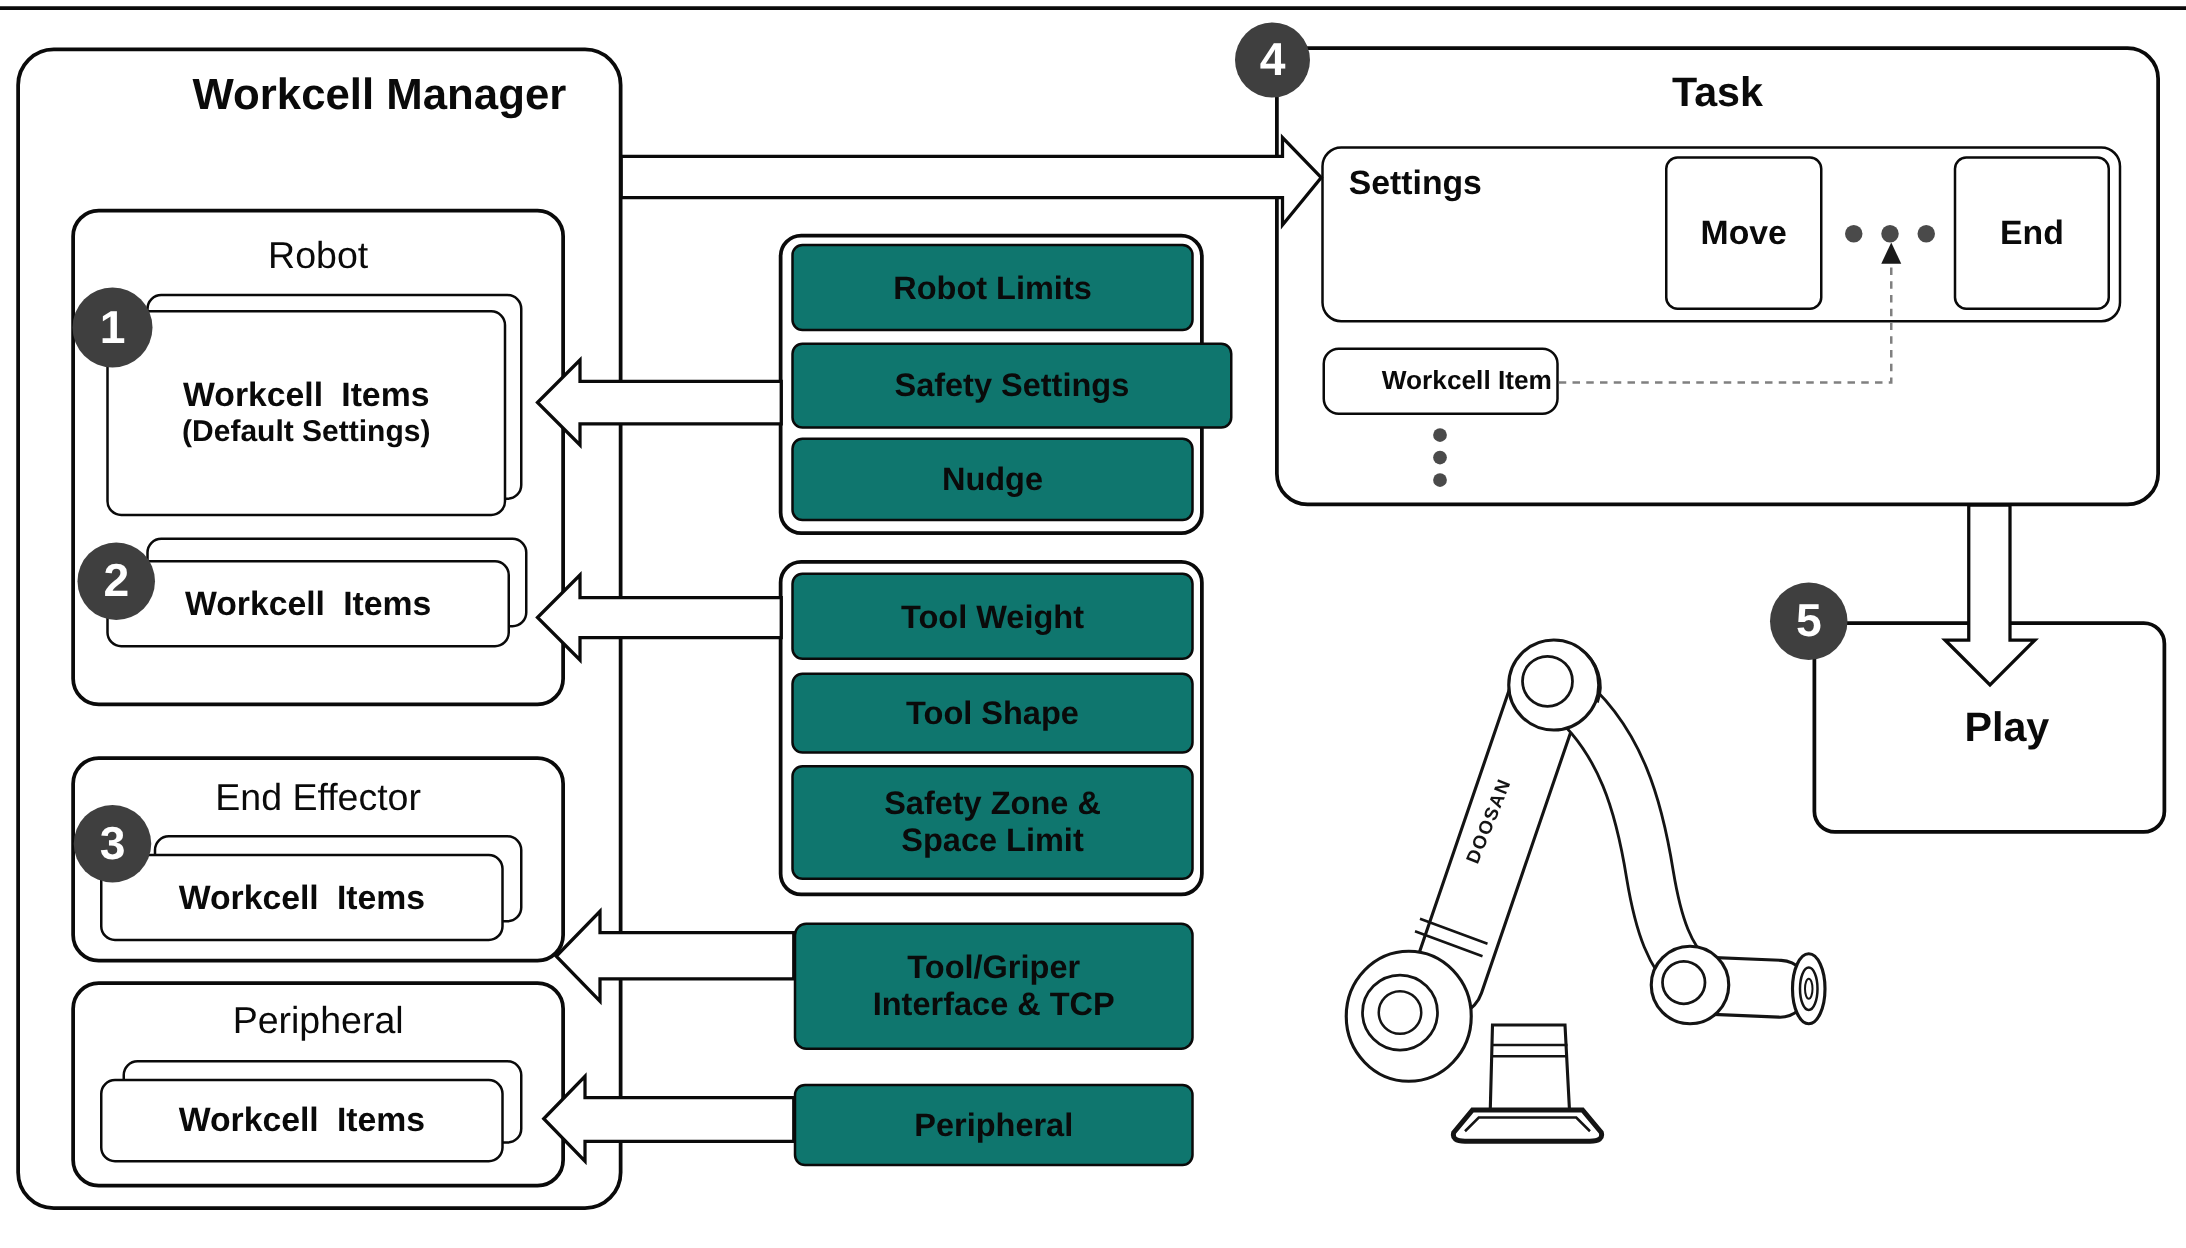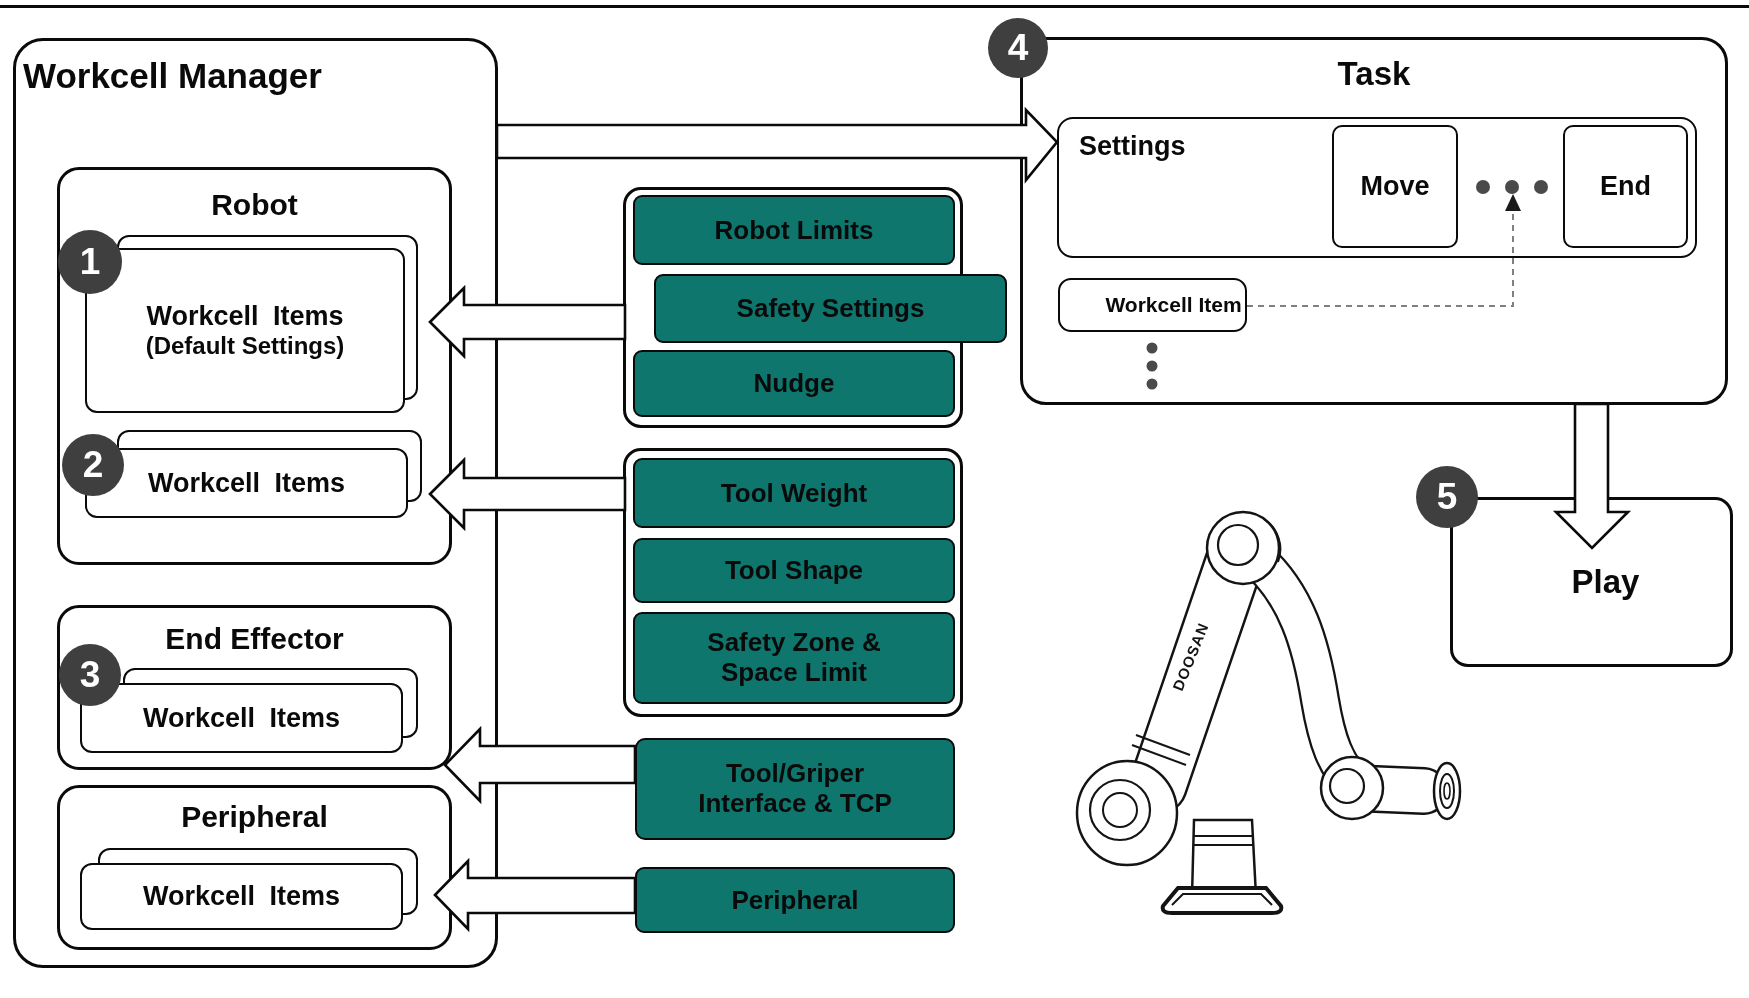--- a/index.html
+++ b/index.html
@@ -4,22 +4,22 @@
 <style>
   html,body{margin:0;padding:0;background:#fff;}
   .canvas{position:relative;width:1749px;height:998px;background:#fff;overflow:hidden;
           font-family:"Liberation Sans","DejaVu Sans",sans-serif;color:#0a0a0a;}
   .abs{position:absolute;box-sizing:border-box;}
   .box{border:3px solid #0a0a0a;border-radius:22px;background:#fff;}
   .thin{border-width:2.5px;}
   .lbl{display:flex;align-items:center;justify-content:center;text-align:center;font-weight:bold;}
   .col{flex-direction:column;}
   .topline{left:0;top:5px;width:1749px;height:2.5px;background:#0a0a0a;}
-  .wm-title{font-size:35px;font-weight:bold;text-align:left;}
-  .sec-title{font-size:30px;font-weight:bold;text-align:center;}
+  .wm-title{font-size:35px;font-weight:bold;text-align:right;}
+  .sec-title{font-size:30px;font-weight:normal;text-align:center;}
   .card{border:2.5px solid #0a0a0a;border-radius:12px;background:#fff;}
   .card-text{font-size:27px;font-weight:bold;word-spacing:7px;line-height:1.12;}
   .sub-text{font-size:24px;font-weight:bold;}
   .mid-box{border:2.5px solid #0a0a0a;border-radius:9px;background:#0f766e;font-size:26px;font-weight:bold;}
   .group{border:3px solid #0a0a0a;border-radius:18px;background:#fff;}
   .badge{border-radius:50%;background:#3f3f3f;color:#fff;display:flex;align-items:center;justify-content:center;
          font-weight:bold;font-size:37px;z-index:40;}
   .overlay{left:0;top:0;z-index:30;pointer-events:none;}
   .z1{z-index:10;}
 </style>
@@ -56,21 +56,21 @@
 
   <div class="abs box z1" style="left:57px;top:785px;width:395px;height:165px;"></div>
   <div class="abs sec-title z1" style="left:57px;top:800px;width:395px;">Peripheral</div>
   <div class="abs card z1" style="left:98px;top:848px;width:320px;height:67px;"></div>
   <div class="abs card lbl z1" style="left:80px;top:863px;width:323px;height:67px;">
     <div class="card-text">Workcell Items</div>
   </div>
 
   <div class="abs group z1" style="left:623px;top:187px;width:340px;height:241px;"></div>
   <div class="abs mid-box lbl z1" style="left:633px;top:195px;width:322px;height:70px;">Robot Limits</div>
-  <div class="abs mid-box lbl z1" style="left:654px;top:274px;width:353px;height:69px;text-align:right;">Safety Settings</div>
+  <div class="abs mid-box lbl z1" style="left:633px;top:274px;width:353px;height:69px;text-align:right;">Safety Settings</div>
   <div class="abs mid-box lbl z1" style="left:633px;top:350px;width:322px;height:67px;">Nudge</div>
 
   <div class="abs group z1" style="left:623px;top:448px;width:340px;height:269px;"></div>
   <div class="abs mid-box lbl z1" style="left:633px;top:458px;width:322px;height:70px;">Tool Weight</div>
   <div class="abs mid-box lbl z1" style="left:633px;top:538px;width:322px;height:65px;">Tool Shape</div>
   <div class="abs mid-box lbl col z1" style="left:633px;top:612px;width:322px;height:92px;line-height:1.15;">
     <div>Safety Zone &amp;</div>
     <div>Space Limit</div>
   </div>
 

